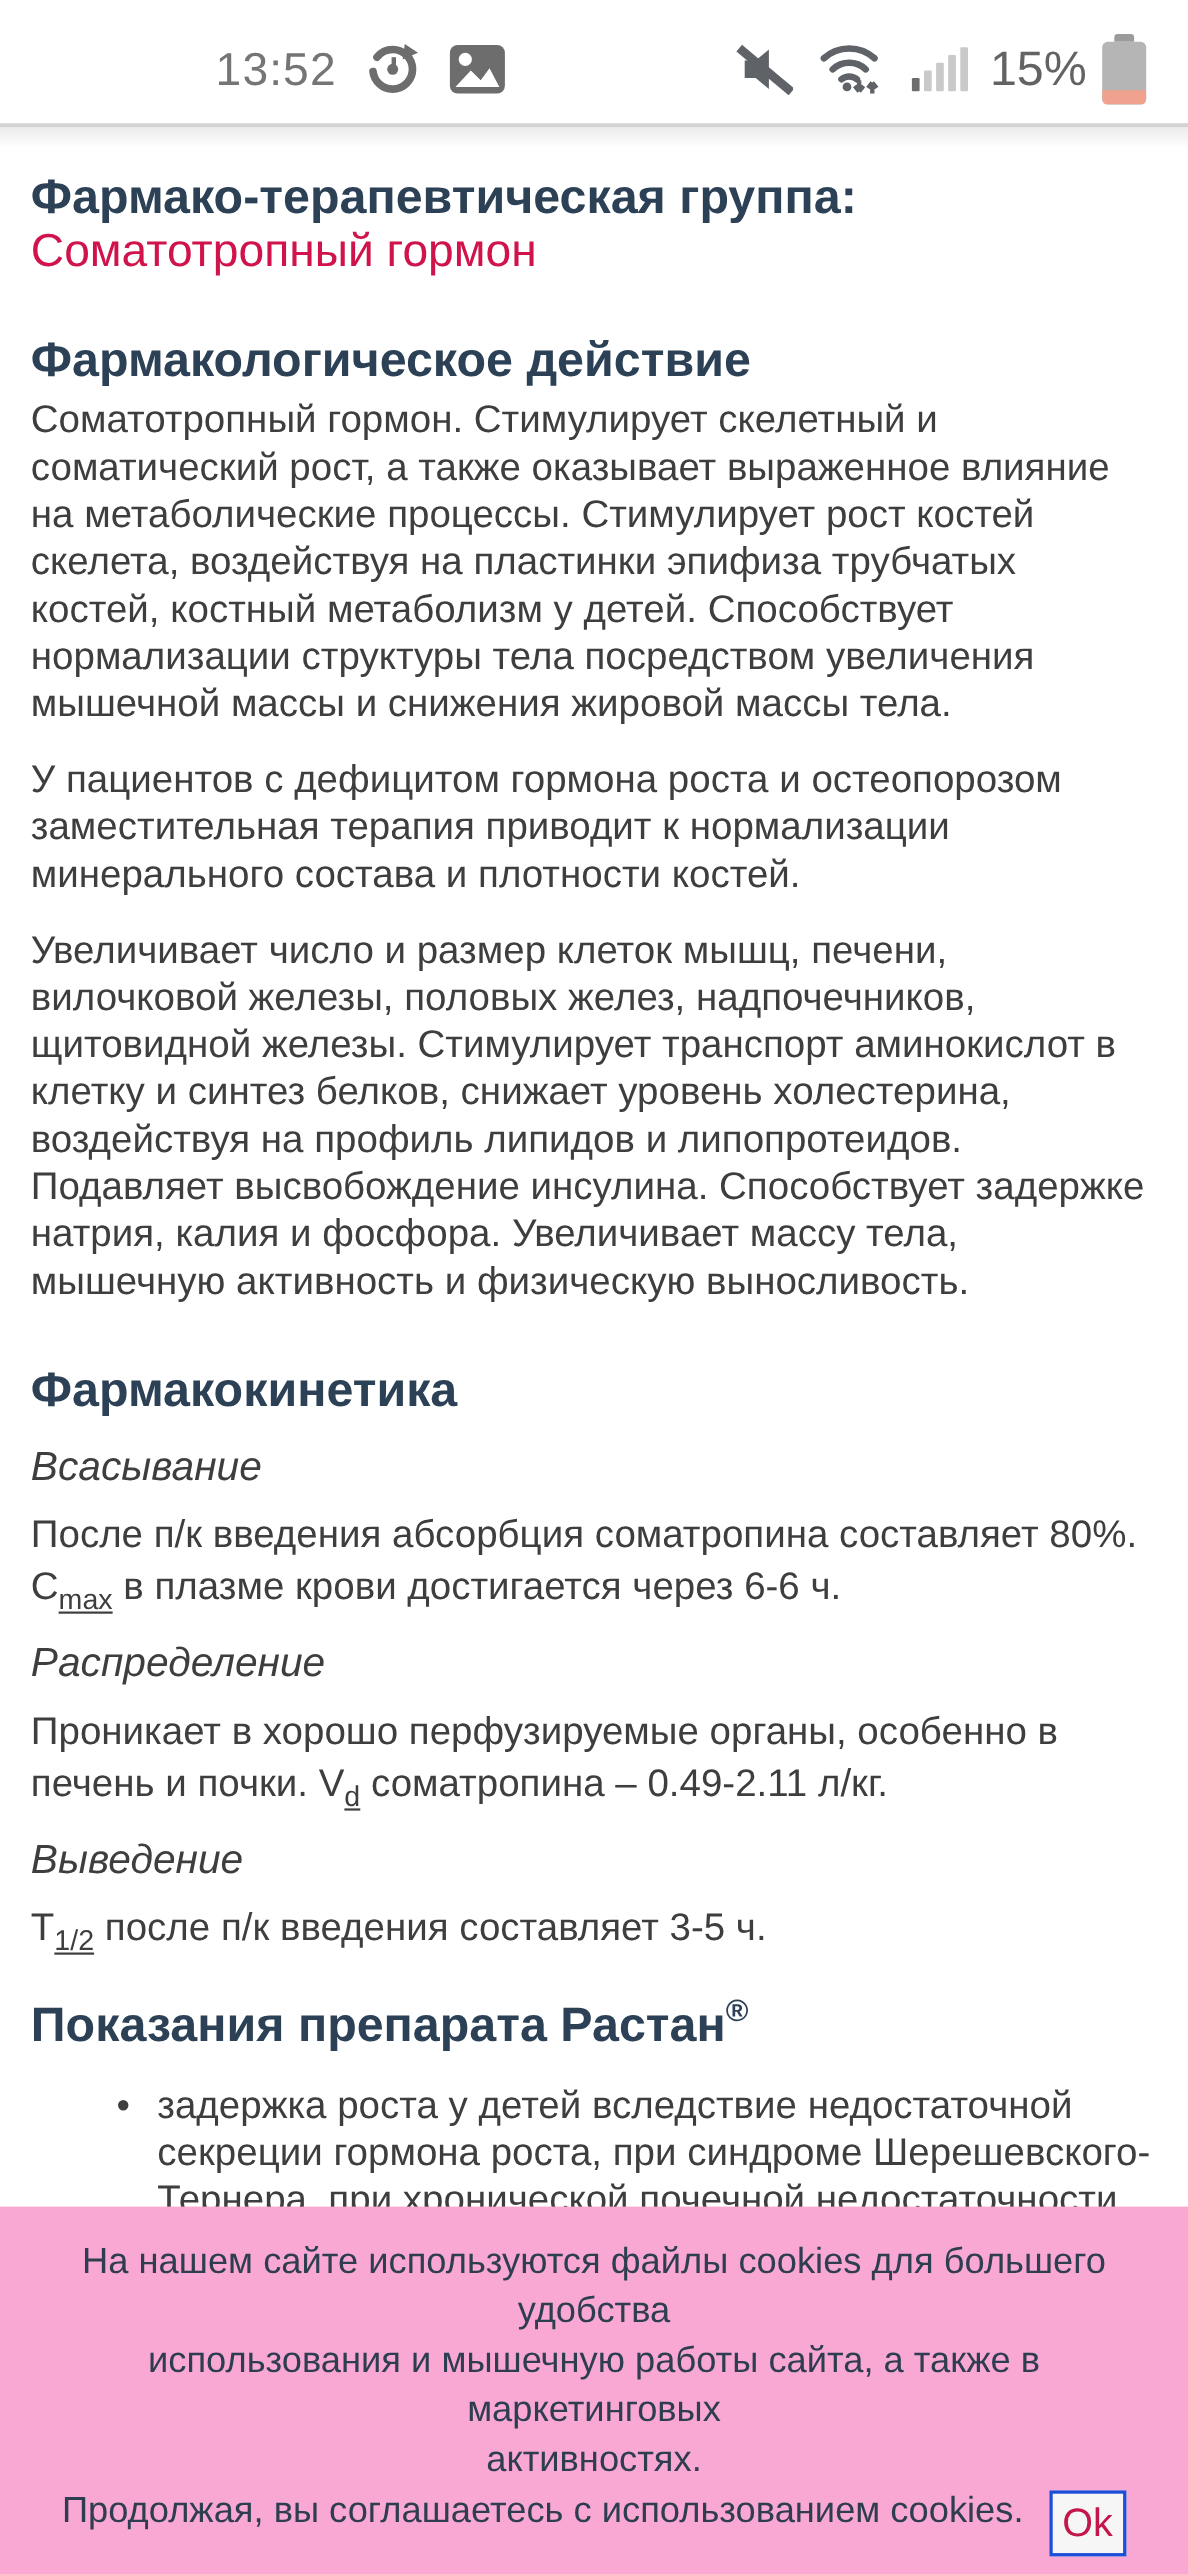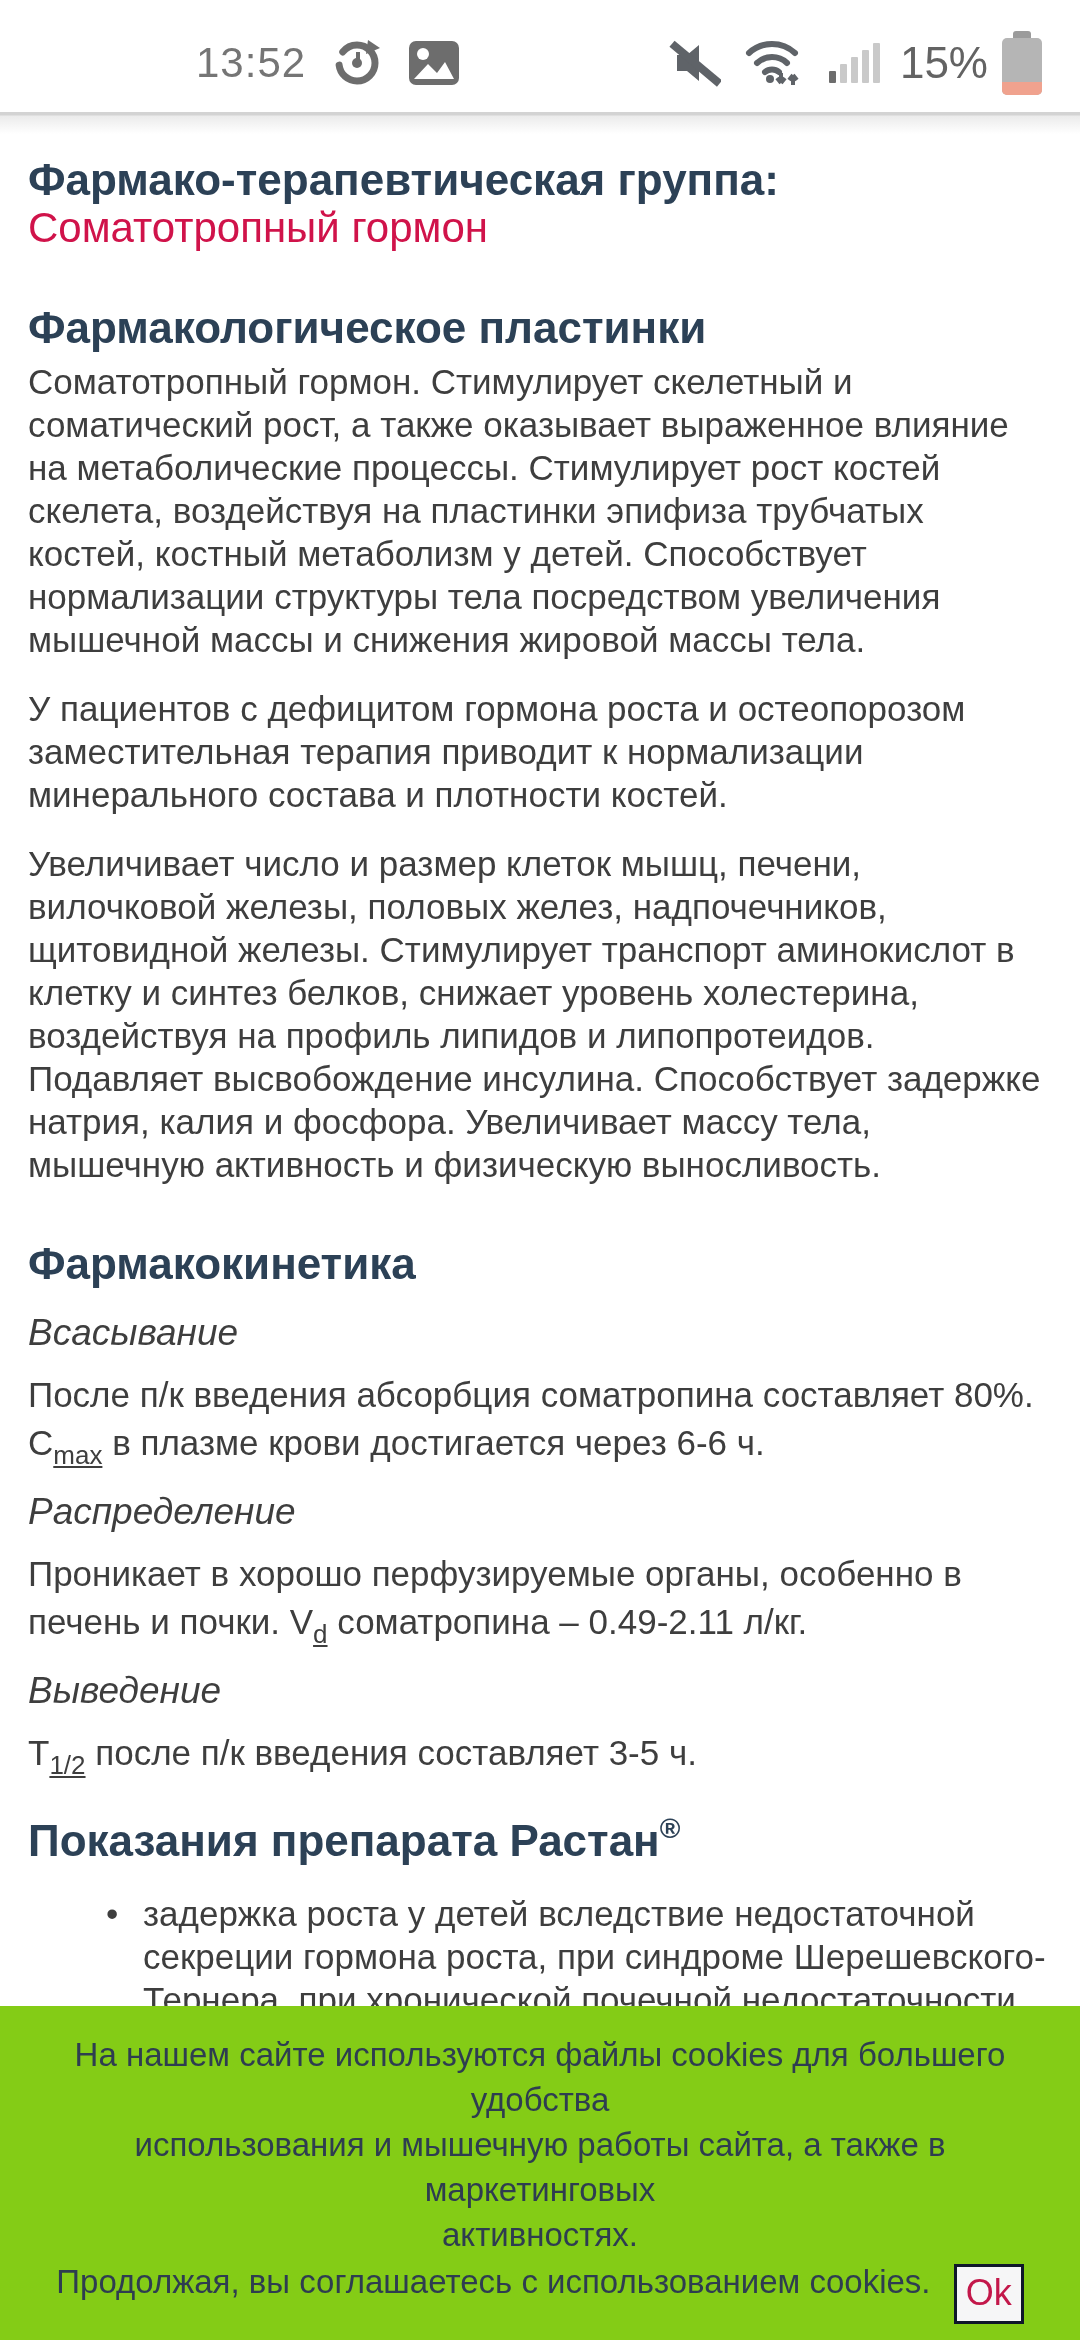--- a/index.html
+++ b/index.html
@@ -52,29 +52,29 @@
   .ind-list { list-style:none; margin-top:27px; }
   .ind-list li {
     position:relative; padding-left:115px;
     font-size:35px; line-height:43px; color:#3e3e3e;
   }
   .ind-list li .marker { position:absolute; left:78px; top:0; }
 
   
   .cookie-banner {
     position:absolute; left:0; bottom:0; width:1080px;
-    background:#84cc16;
+    background:#f9a8d4;
     padding:26px 16px 16px;
     text-align:center; z-index:10;
   }
   .cookie-banner .msg-line { font-size:33px; line-height:45px; color:#2e3d50; }
   .consent-row { margin-top:2px; font-size:33px; line-height:45px; color:#2e3d50; }
   .ok-button {
     display:inline-block; margin-left:14px;
-    border:3px solid #0f172a; background:#f6f6f7;
+    border:3px solid #1d4ed8; background:#f6f6f7;
     color:#c3174a; font-size:36px; line-height:36px;
     padding:8px 9px 10px; cursor:pointer;
     font-family:"Liberation Sans", sans-serif;
     vertical-align:-12px;
   }
 </style>
 </head>
 <body>
 
 <div class="screen">
@@ -134,21 +134,21 @@
 
   <div class="top-divider"></div>
 
   <main class="content">
 
     <div class="group-block">
       <div class="h-navy">Фармако-терапевтическая группа:</div>
       <a href="#" class="group-link">Соматотропный гормон</a>
     </div>
 
-    <h2 class="h-navy sec-heading">Фармакологическое пластинки</h2>
+    <h2 class="h-navy sec-heading">Фармакологическое действие</h2>
     <p>Соматотропный гормон. Стимулирует скелетный и соматический рост, а также оказывает выраженное влияние на метаболические процессы. Стимулирует рост костей скелета, воздействуя на пластинки эпифиза трубчатых костей, костный метаболизм у детей. Способствует нормализации структуры тела посредством увеличения мышечной массы и снижения жировой массы тела.</p>
     <p>У пациентов с дефицитом гормона роста и остеопорозом заместительная терапия приводит к нормализации минерального состава и плотности костей.</p>
     <p>Увеличивает число и размер клеток мышц, печени, вилочковой железы, половых желез, надпочечников, щитовидной железы. Стимулирует транспорт аминокислот в клетку и синтез белков, снижает уровень холестерина, воздействуя на профиль липидов и липопротеидов. Подавляет высвобождение инсулина. Способствует задержке натрия, калия и фосфора. Увеличивает массу тела, мышечную активность и физическую выносливость.</p>
 
     <h2 class="h-navy sec-heading" style="margin-top:54px;">Фармакокинетика</h2>
 
     <em class="subhead">Всасывание</em>
     <p class="pk-par"><span class="line"><span>После п/к введения абсорбция соматропина составляет 80%. C</span><sub>max</sub><span> в плазме крови достигается через 6-6 ч.</span></span></p>
 
     <em class="subhead">Распределение</em>

